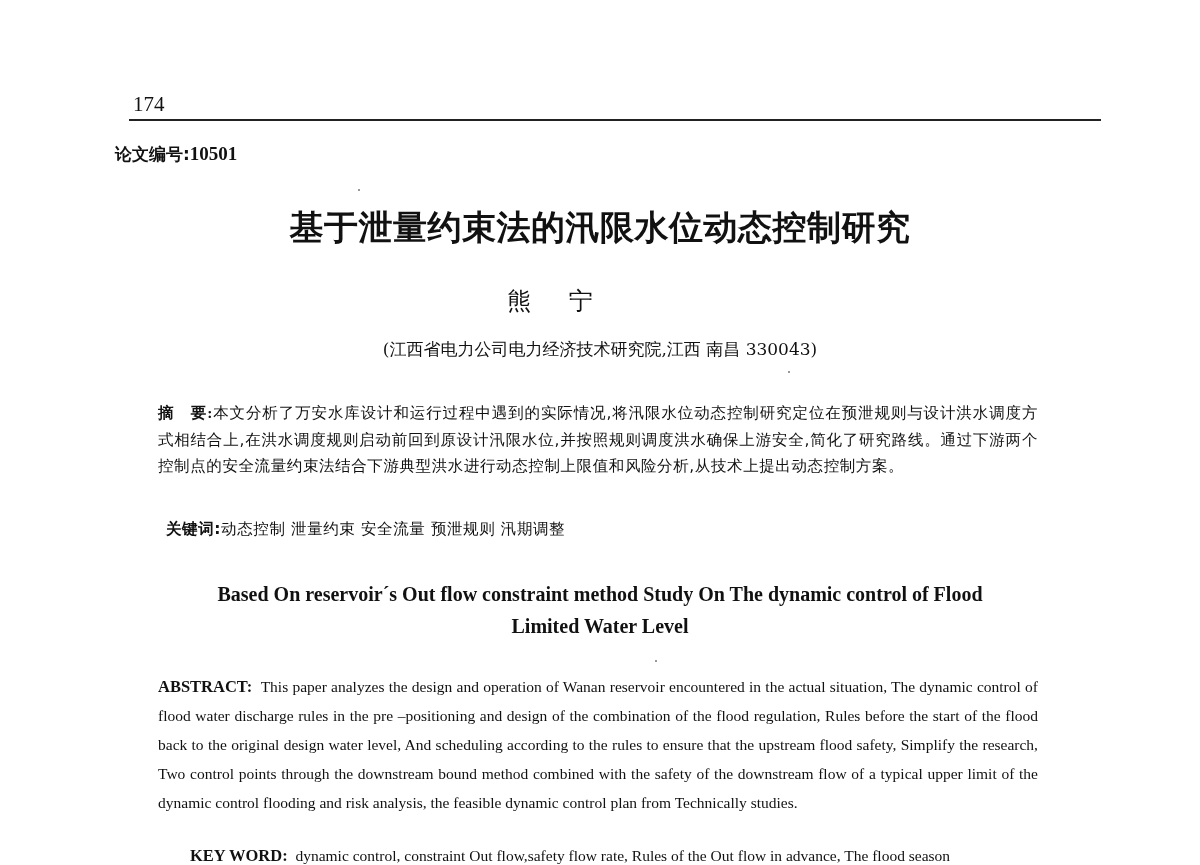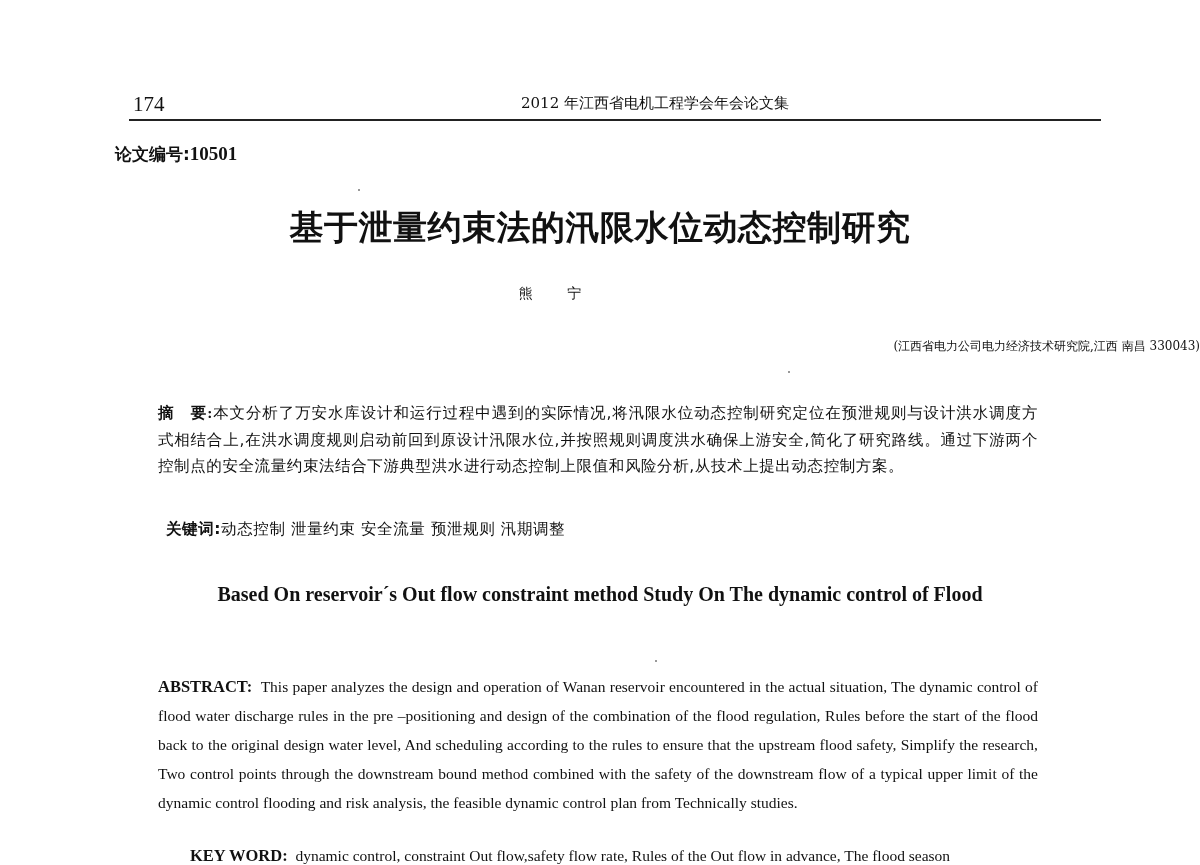--- a/index.html
+++ b/index.html
@@ -10,39 +10,38 @@
     font-family: "DejaVu Serif", serif;
   }
   .abs { position: absolute; }
   .running-header { left: 113px; top: 92px; width: 972px; height: 30px; margin-left: 16px; }
   .page-num { position: absolute; left: 4px; top: 0; font-family: "Liberation Serif", serif; font-size: 21px; color: #111; }
   .journal-title { position: absolute; left: 0; right: 0; top: 2px; text-align: center; font-family: "DejaVu Serif", serif; font-size: 15px; letter-spacing: 0px; color: #111; padding-left: 80px; }
   .header-rule { position: absolute; left: 0; top: 27px; width: 972px; height: 1.5px; background: #222; }
   .paper-no { left: 115px; top: 143px; font-family: "DejaVu Sans", sans-serif; font-size: 17px; font-weight: bold; color: #111; }
   .paper-no .num { font-family: "Liberation Serif", serif; font-weight: bold; font-size: 19px; }
   .cn-title { left: 0; width: 1200px; top: 205px; text-align: center; font-family: "DejaVu Sans", sans-serif; font-size: 34px; font-weight: bold; letter-spacing: 0.5px; color: #111; }
-  .author { left: 0; width: 1100px; top: 285px; text-align: center; font-family: "DejaVu Serif", serif; font-size: 14px; color: #111; word-spacing: 30px; }
-  .affiliation { left: 0; width: 1200px; top: 338px; text-align: right; font-family: "DejaVu Serif", serif; font-size: 12px; color: #111; }
+  .author { left: 0; width: 1100px; top: 285px; text-align: center; font-family: "DejaVu Serif", serif; font-size: 24px; color: #111; word-spacing: 30px; }
+  .affiliation { left: 0; width: 1200px; top: 338px; text-align: center; font-family: "DejaVu Serif", serif; font-size: 17px; color: #111; }
   .cn-abstract { left: 158px; top: 400px; width: 880px; font-family: "DejaVu Sans", sans-serif; font-size: 15.5px; line-height: 26.5px; color: #111; text-align: justify; letter-spacing: 0.6px; }
   .cn-abstract .label { font-weight: bold; font-family: Liberation Serif, serif; }
   .cn-keywords { left: 158px; top: 519px; font-family: "DejaVu Sans", sans-serif; font-size: 15.5px; color: #111; letter-spacing: 0.6px; margin-left: 8px; }
   .cn-keywords .label { font-weight: bold; }
   .en-title { left: 150px; width: 900px; top: 578px; text-align: center; font-family: Liberation Serif, serif; font-weight: bold; font-size: 20px; line-height: 32px; color: #111; }
   .en-abstract { left: 158px; top: 672px; width: 880px; font-family: "Liberation Serif", serif; font-size: 15.5px; line-height: 29px; color: #111; text-align: justify; }
   .en-abstract .label { font-weight: bold; font-size: 16.5px; }
   .en-keywords { left: 158px; top: 846px; width: 900px; font-family: "Liberation Serif", serif; font-size: 15.5px; color: #111; white-space: nowrap; margin-left: 32px; }
   .en-keywords .label { font-weight: bold; font-size: 16.5px; }
   .speck { position: absolute; width: 2px; height: 2px; background: #999; }
 </style>
 </head>
 <body>
 
 <div class="abs running-header">
   <span class="page-num">174</span>
-  <span class="journal-title">2012 年江西省电机工程学会年会论文集</span>
   <div class="header-rule"></div>
 </div>
 
 <div class="abs paper-no">
   <span>论文编号:</span><span class="num">10501</span>
 </div>
 
 <div class="abs cn-title">基于泄量约束法的汛限水位动态控制研究</div>
 
 <div class="abs author">熊 宁</div>
@@ -52,20 +51,21 @@
 <div class="abs cn-abstract">
   <span class="label">摘　要:</span><span>本文分析了万安水库设计和运行过程中遇到的实际情况,将汛限水位动态控制研究定位在预泄规则与设计洪水调度方式相结合上,在洪水调度规则启动前回到原设计汛限水位,并按照规则调度洪水确保上游安全,简化了研究路线。通过下游两个控制点的安全流量约束法结合下游典型洪水进行动态控制上限值和风险分析,从技术上提出动态控制方案。</span>
 </div>
 
 <div class="abs cn-keywords">
   <span class="label">关键词:</span><span>动态控制 泄量约束 安全流量 预泄规则 汛期调整</span>
 </div>
 
 <div class="abs en-title">
   <div>Based On reservoir´s Out flow constraint method Study On  The dynamic control of Flood</div>
+  <div>Limited Water Level</div>
 </div>
 
 <div class="abs en-abstract">
   <span class="label">ABSTRACT:</span>&nbsp;&nbsp;<span>This paper analyzes the design and operation of Wanan reservoir encountered in the actual situation, The dynamic control of flood water discharge rules in the pre –positioning and design of the combination of the flood regulation, Rules before the start of the flood back to the original design water level, And scheduling according to the rules to ensure that the upstream flood safety, Simplify the research, Two control points through the downstream bound method combined with the safety of the downstream flow of a typical upper limit of the dynamic control flooding and risk analysis, the feasible dynamic control plan from Technically studies.</span>
 </div>
 
 <div class="abs en-keywords">
   <span class="label">KEY WORD:</span>&nbsp;&nbsp;<span>dynamic control, constraint Out flow,safety flow rate, Rules of the Out flow in advance, The flood season</span>
 </div>
 

